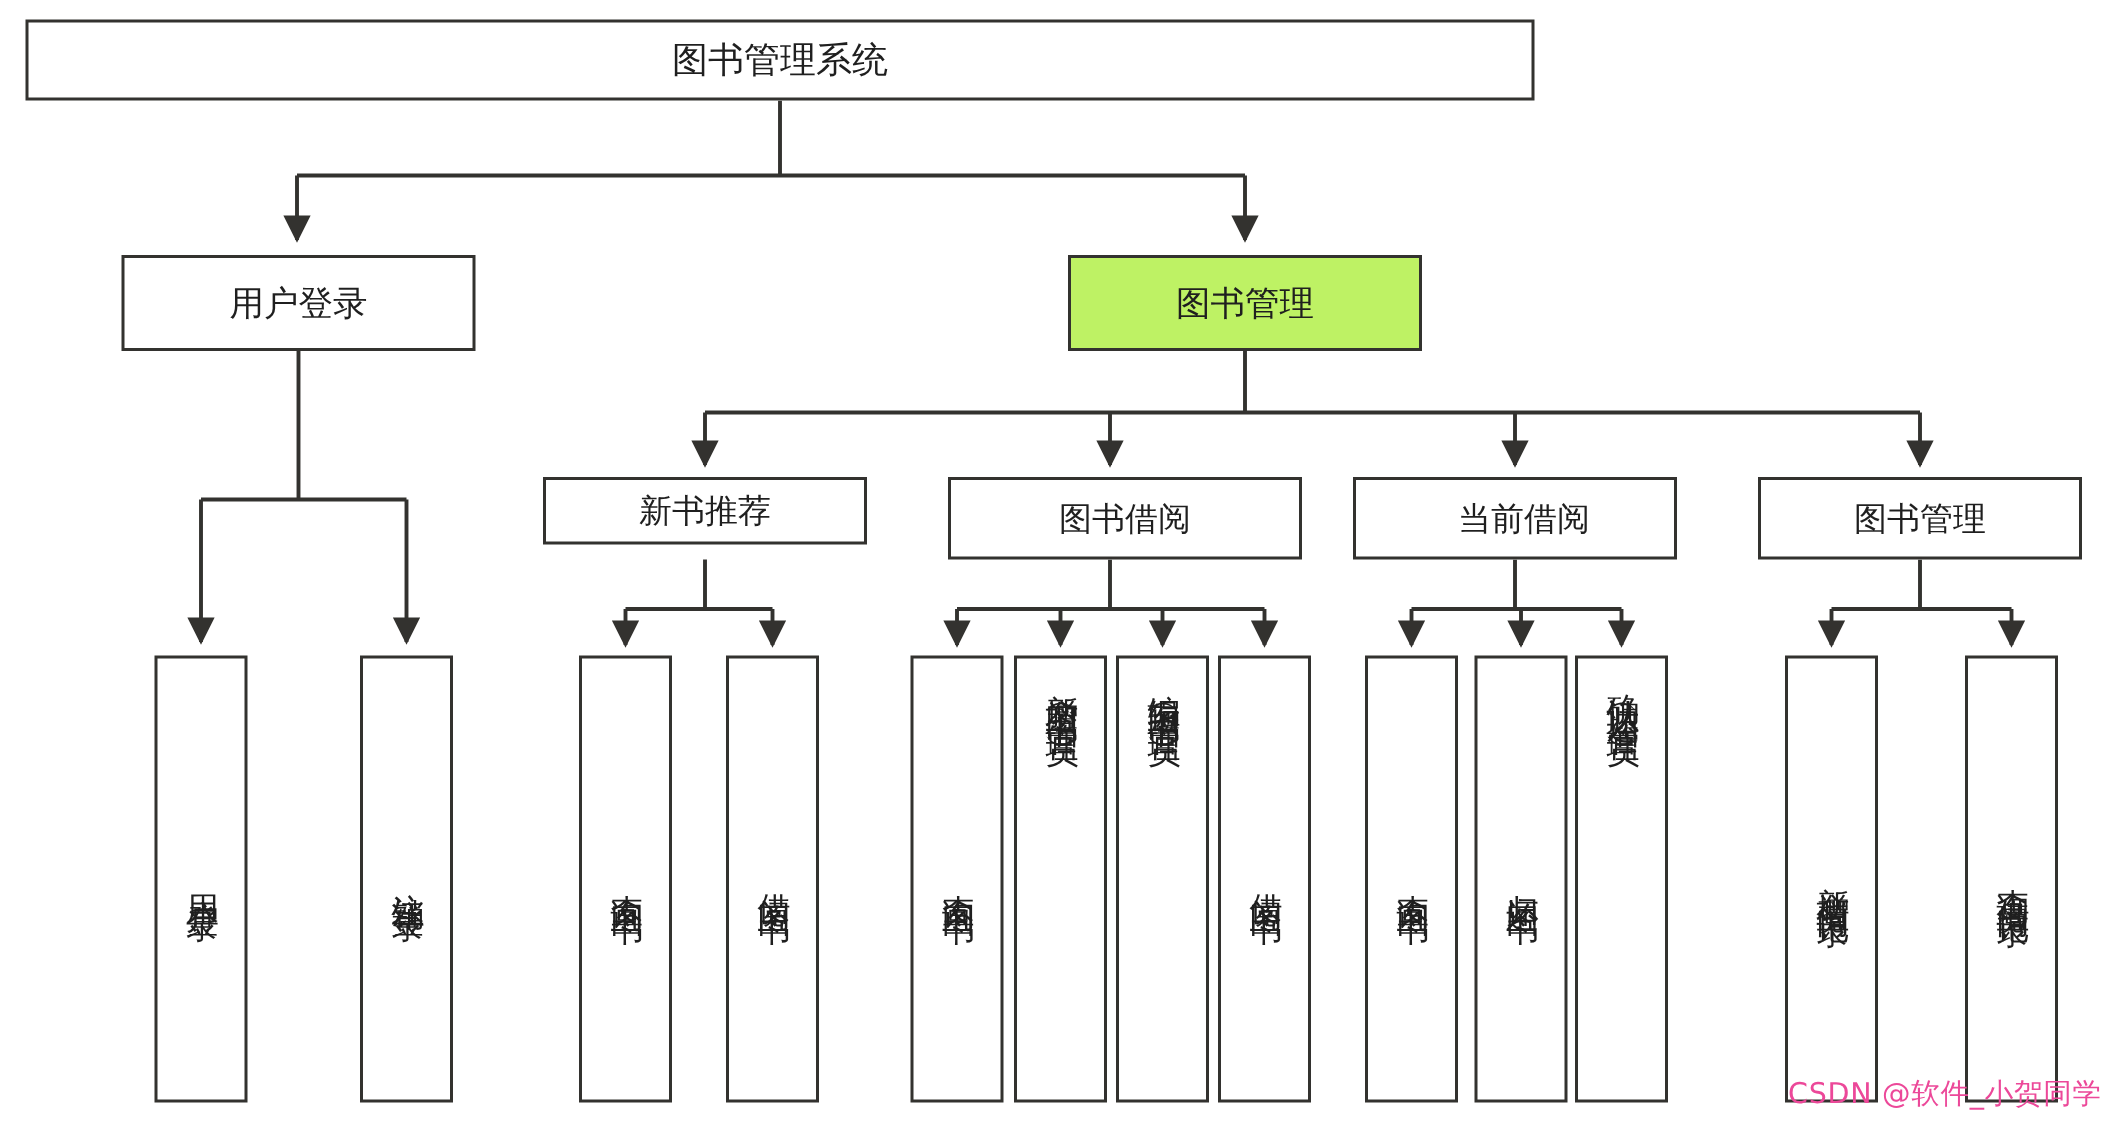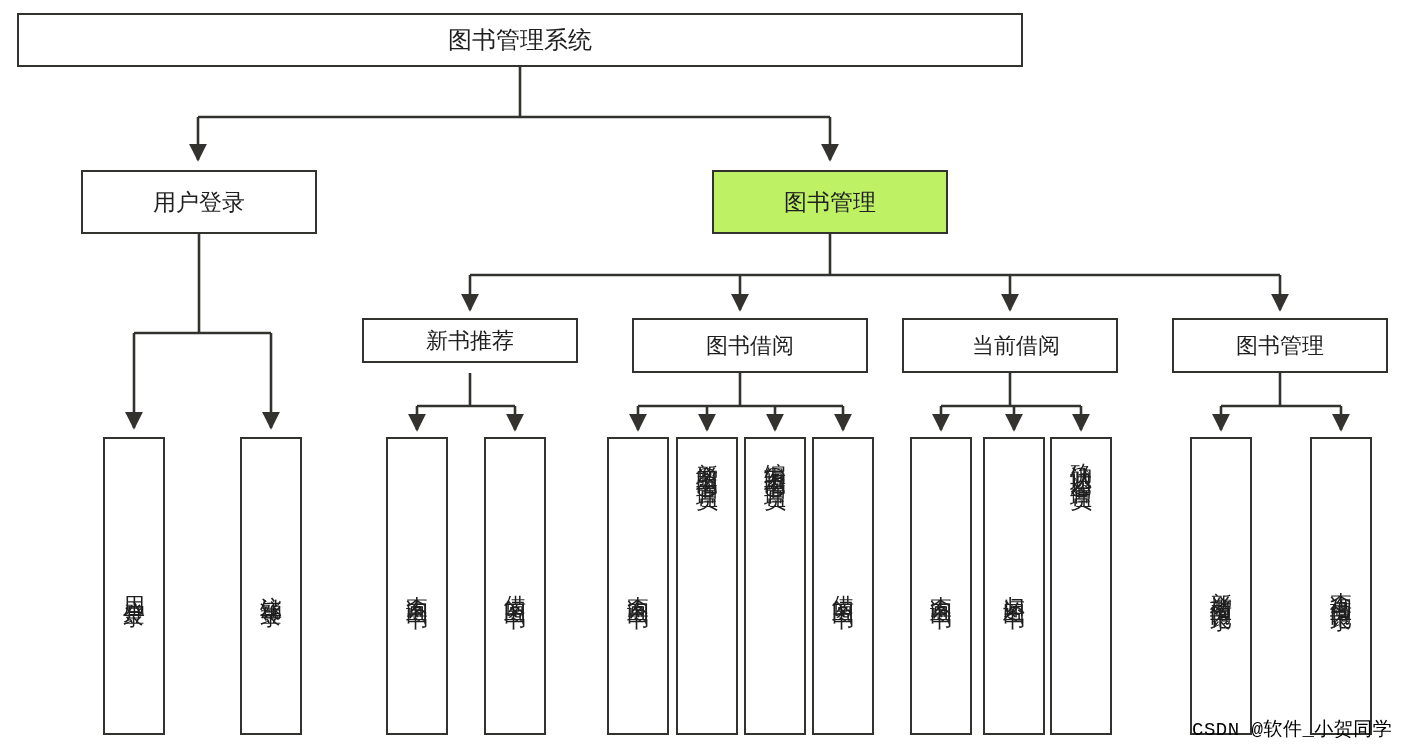--- a/index.html
+++ b/index.html
@@ -185,15 +185,15 @@
   <div class="node leaf top-align" style="left: 1050px; top: 437px; width: 62px; height: 298px; border-color: rgb(51, 50, 47); background: rgb(255, 255, 255); color: rgb(31, 31, 31);">
     <span class="vtext">确认归还（管理员）</span>
   </div>
   <div class="node leaf" style="left: 1190px; top: 437px; width: 62px; height: 298px; border-color: rgb(51, 50, 47); background: rgb(255, 255, 255); color: rgb(31, 31, 31);">
     <span class="vtext">新增借阅记录</span>
   </div>
   <div class="node leaf" style="left: 1310px; top: 437px; width: 62px; height: 298px; border-color: rgb(51, 50, 47); background: rgb(255, 255, 255); color: rgb(31, 31, 31);">
     <span class="vtext">查询借阅记录</span>
   </div>
 
-  <div class="watermark" style="left: 1192px; top: 716px; color: #000000; font-family: Liberation Mono, monospace;">CSDN @软件_小贺同学</div>
+  <div class="watermark" style="left: 1192px; top: 716px; color: #ec4899;">CSDN @软件_小贺同学</div>
 
 </div>
 
 </body></html>

